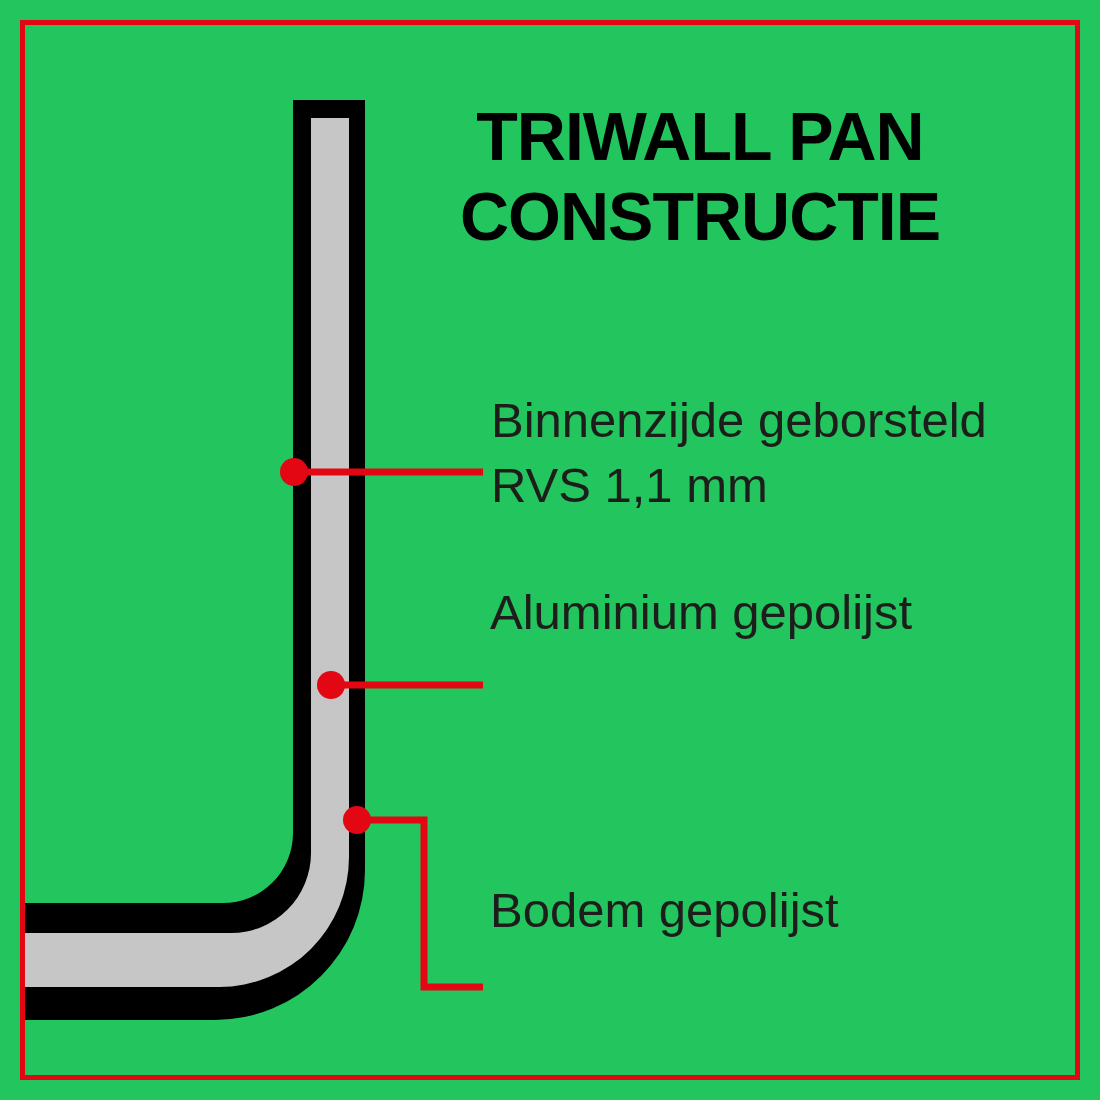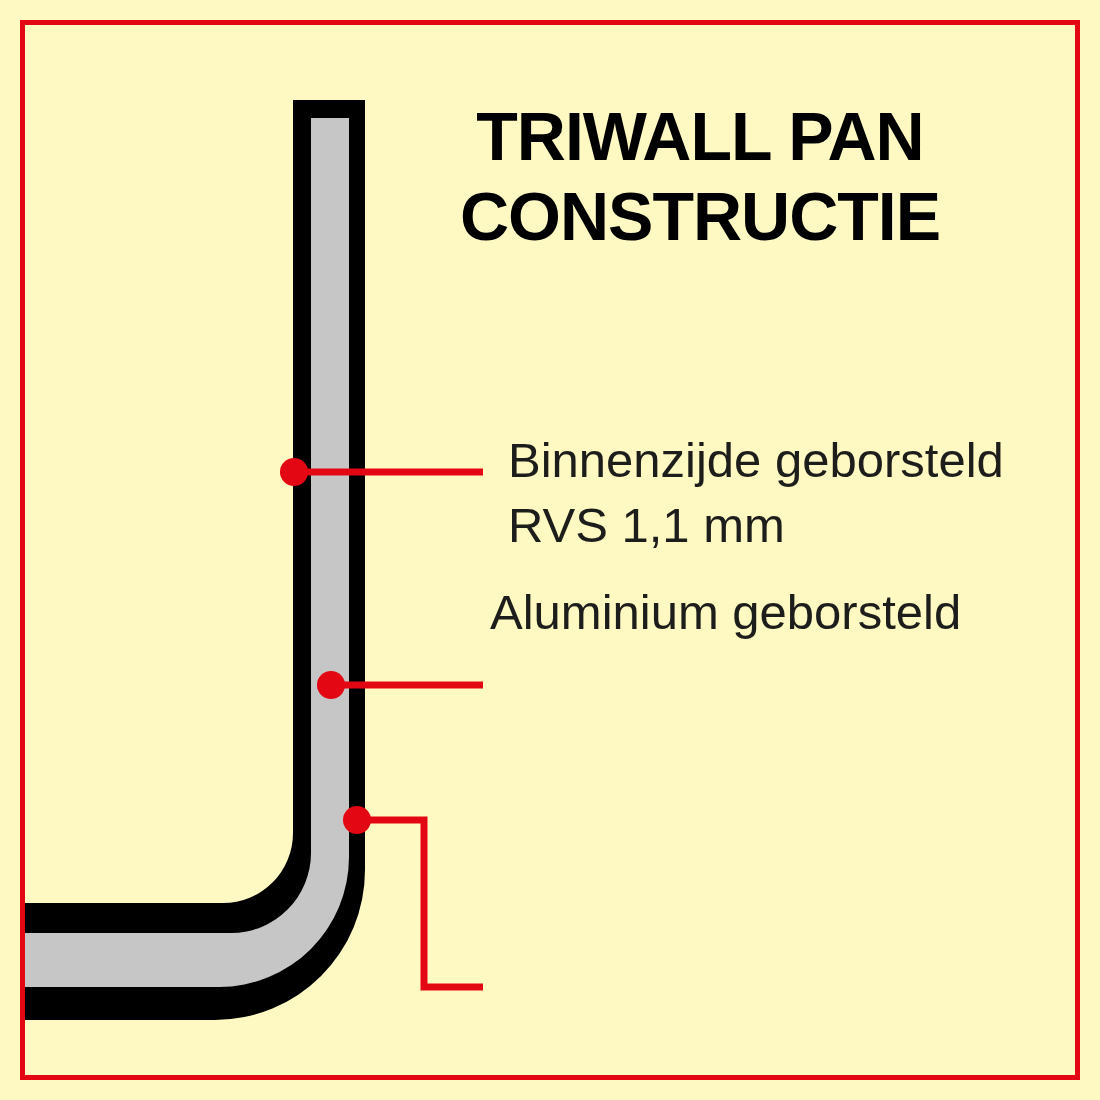--- a/index.html
+++ b/index.html
@@ -5,21 +5,21 @@
   html, body {
     margin: 0;
     padding: 0;
     background: #ffffff;
     font-family: "Liberation Sans", sans-serif;
   }
   .canvas {
     position: relative;
     width: 1100px;
     height: 1100px;
-    background: #fef9c3;
+    background: #22c55e;
     overflow: hidden;
   }
   .frame {
     position: absolute;
     inset: 20px;
     border: 5px solid #e30613;
     box-sizing: border-box;
     pointer-events: none;
   }
   .diagram-svg {
@@ -42,21 +42,21 @@
     letter-spacing: -1px;
     white-space: nowrap;
   }
   .callout {
     position: absolute;
     color: #1d1d1b;
     font-size: 49px;
     line-height: 65px;
     white-space: nowrap;
   }
-  .callout-1 { left: 508px; top: 388px; margin-top: 40px; }
+  .callout-1 { left: 491px; top: 388px; }
   .callout-2 { left: 490px; top: 580px; }
   .callout-3 { left: 490px; top: 878px; }
 </style>
 </head>
 <body>
 
 <div class="canvas">
 
   <svg class="diagram-svg" viewBox="0 0 1100 1100">
 
@@ -77,21 +77,22 @@
     <div>TRIWALL PAN</div>
     <div>CONSTRUCTIE</div>
   </div>
 
   <div class="callout callout-1">
     <div>Binnenzijde geborsteld</div>
     <div>RVS 1,1 mm</div>
   </div>
 
   <div class="callout callout-2">
-    <div>Aluminium geborsteld</div>
+    <div>Aluminium gepolijst</div>
   </div>
 
   <div class="callout callout-3">
+    <div>Bodem gepolijst</div>
   </div>
 
   <div class="frame"></div>
 
 </div>
 
 </body></html>

